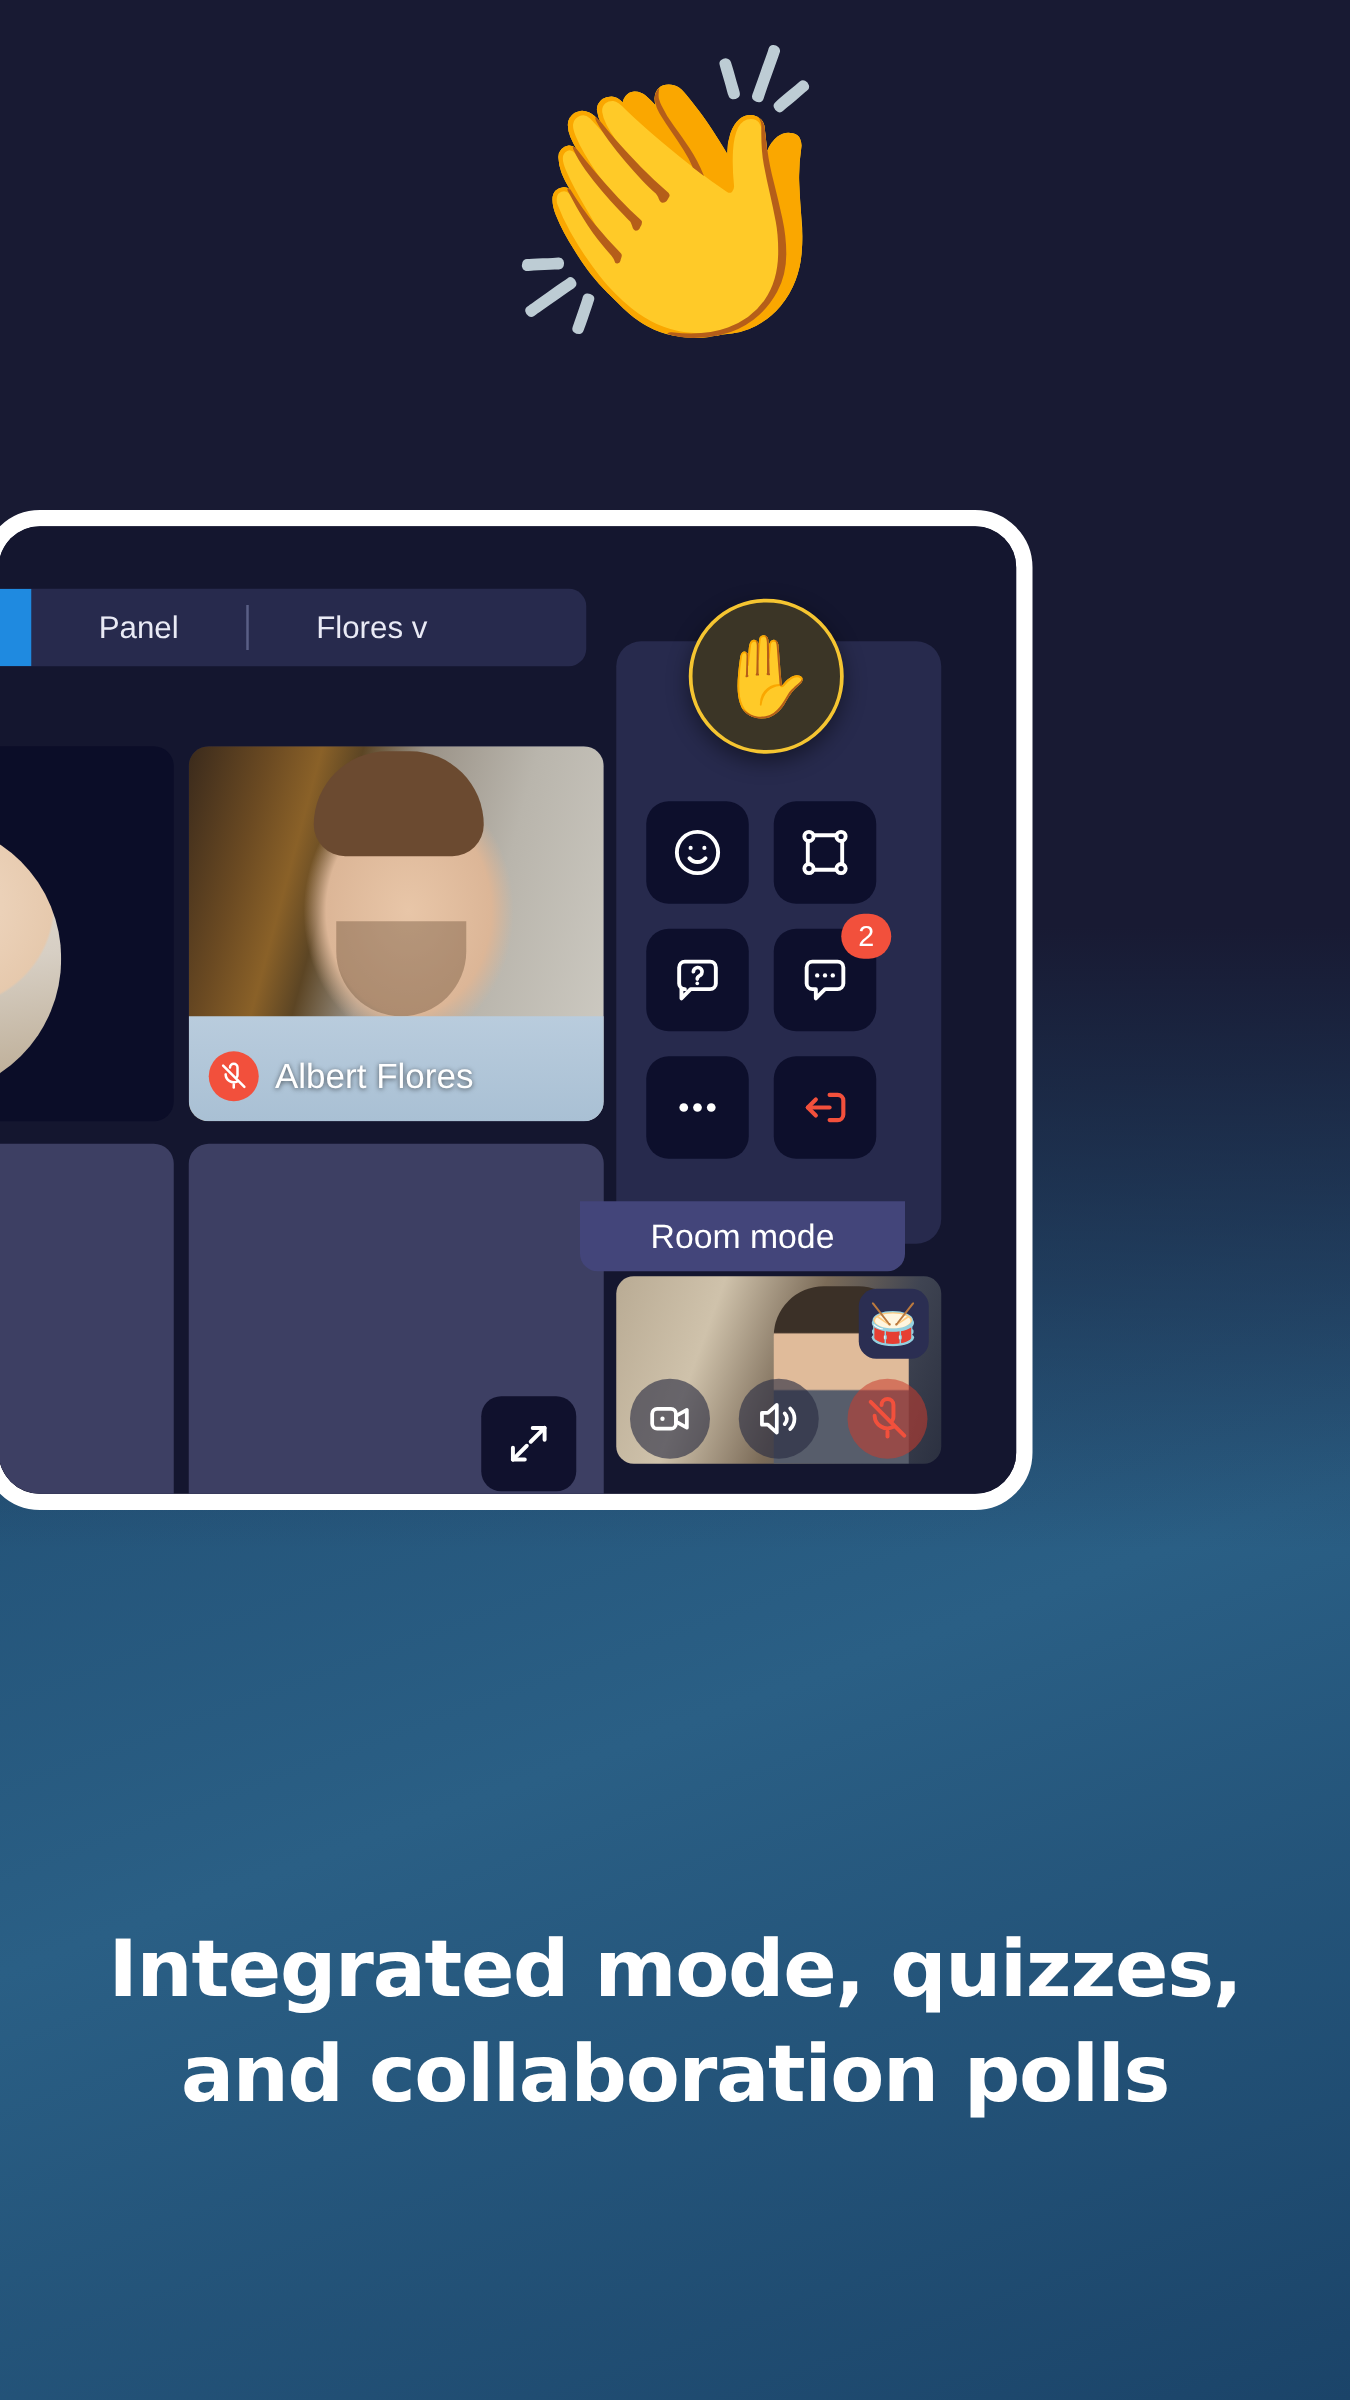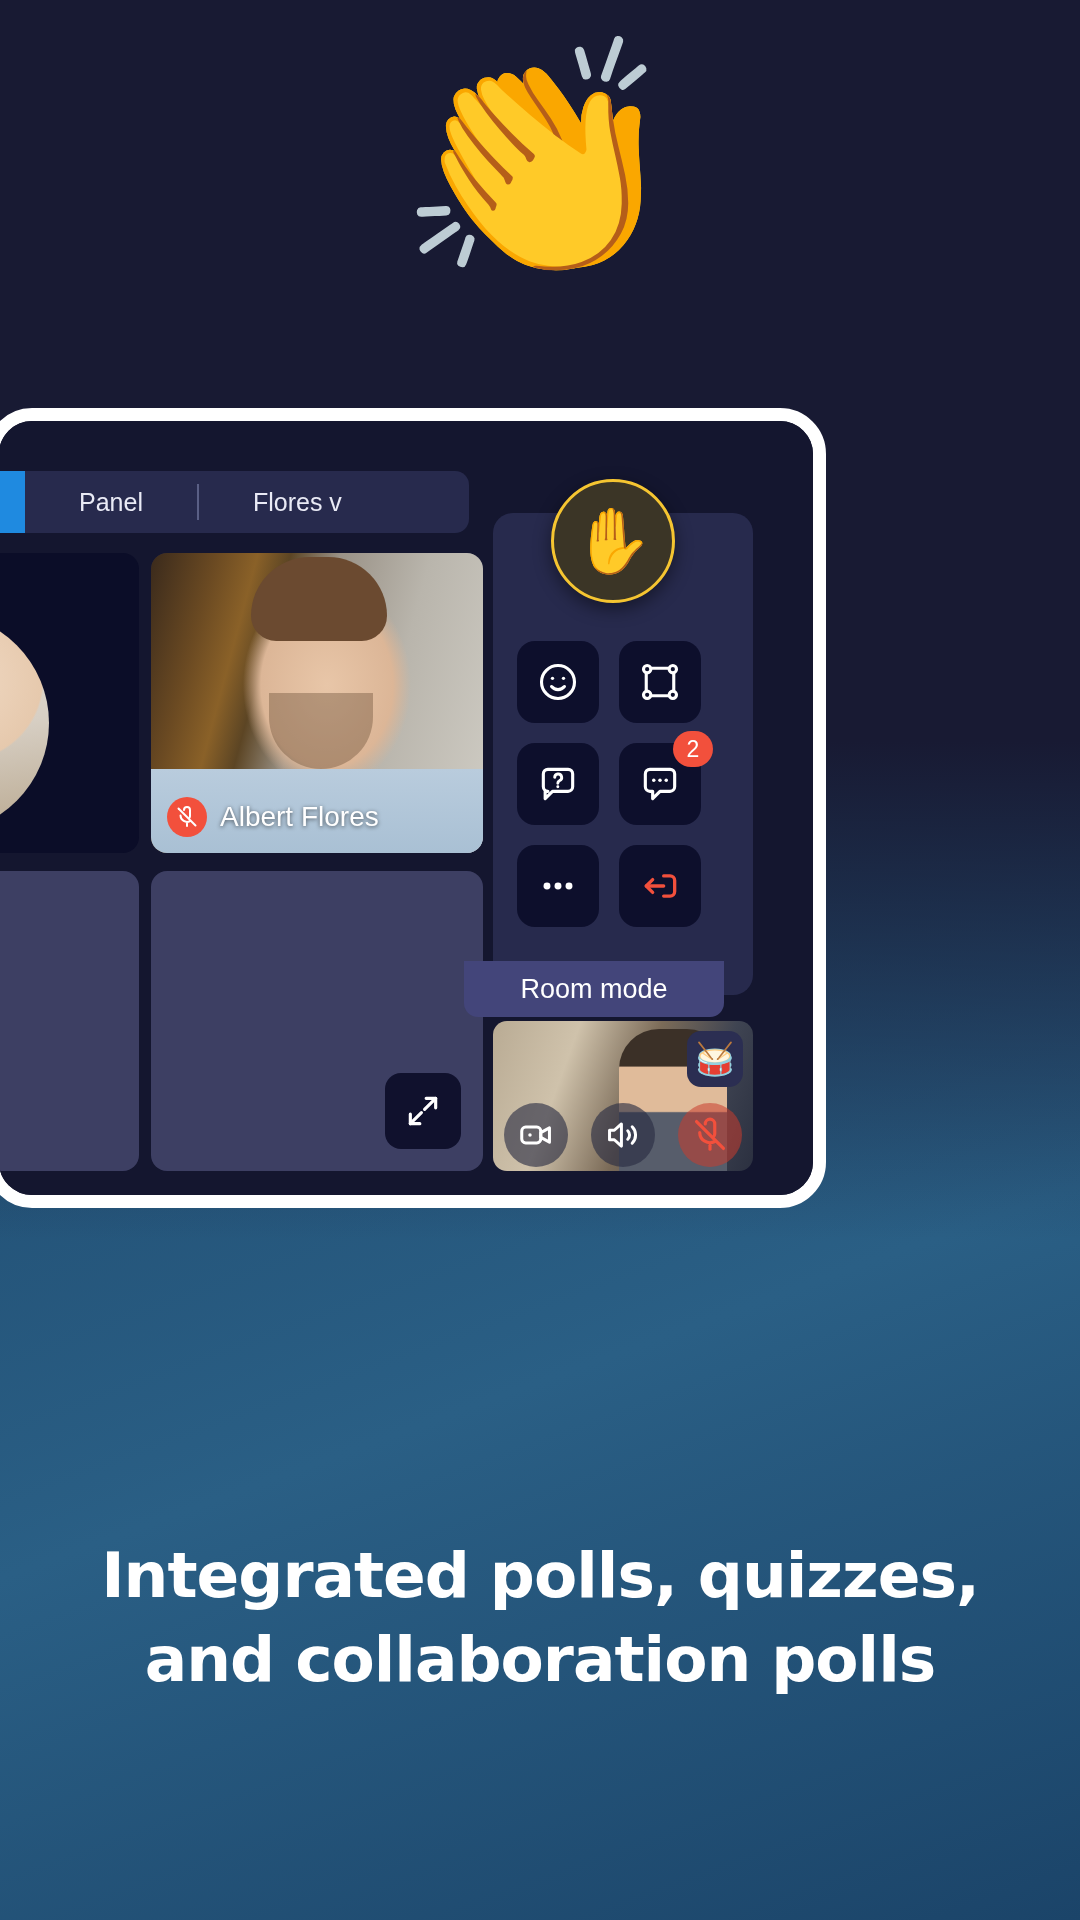--- a/index.html
+++ b/index.html
@@ -65,20 +65,21 @@
   .tabdiv{
     width:2px; height:36px; background:#5a5f85;
   }
 
   
   .tile{
     position:absolute;
     background:#1e2044;
     border-radius:16px;
     overflow:hidden;
+    margin-top:44px;
   }
   #tileA{ left:-60px; top:132px; width:200px; height:300px;
           background:#0b0d28; }
   #tileA .blobimg{
     position:absolute; left:-110px; top:60px; width:220px; height:220px;
     border-radius:50%;
     background:
       radial-gradient(circle at 60% 30%, #f0d9c3 0%, #e6c9ad 40%, transparent 41%),
       linear-gradient(170deg,#e9e4dc 0%,#d7cfc4 55%,#b9a88f 100%);
   }
@@ -354,15 +355,15 @@
             <path d="M3.5 3.5 20.5 20.5"></path>
           </svg>
         </div>
       </div>
     </div>
 
   </div>
 </div>
 
 <div id="headline">
-  <div>Integrated polls, quizzes,</div>
+  <div>Integrated mode, quizzes,</div>
   <div>and collaboration polls</div>
 </div>
 
 </body></html>

